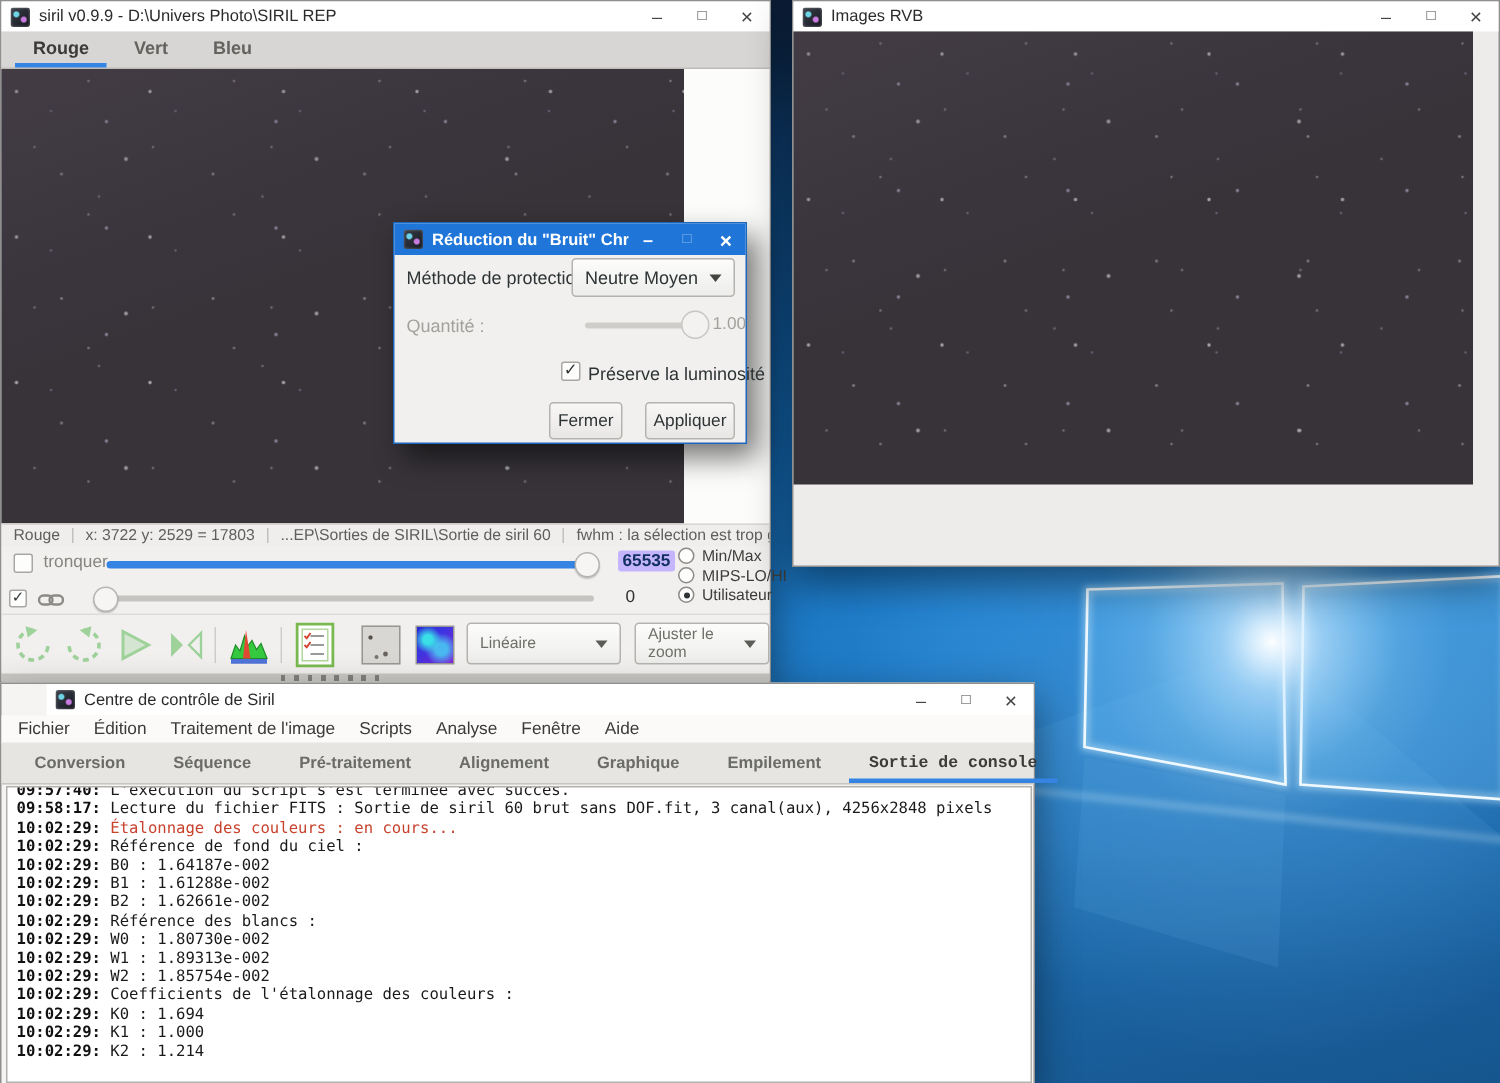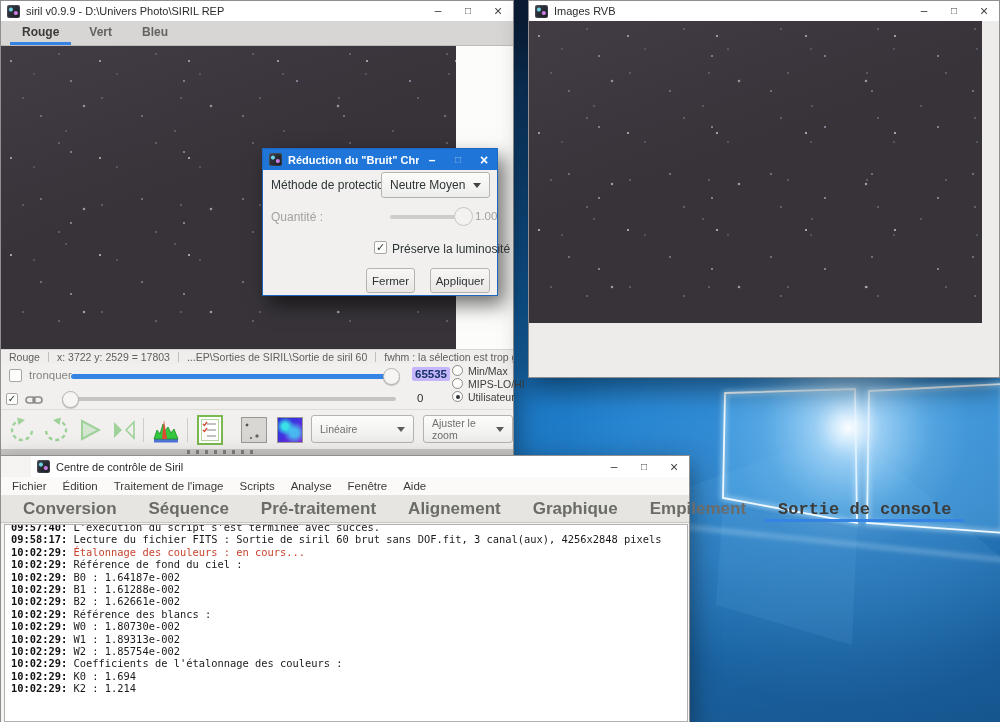--- a/index.html
+++ b/index.html
@@ -140,21 +140,21 @@
   #btn-appliquer { left:167px; width:60px; }
 
   
   #ctl-win { left:0; top:455px; width:690px; height:268px; background:#f5f4f2; z-index:20;padding-left:30px; }
   #ctl-win .titlebar { height:21px; }
   #ctl-menubar { position:absolute; left:0; top:21px; width:100%; height:19px; background:#fbfaf9;
                  border-bottom:1px solid #e6e5e2; display:flex; align-items:center; padding-left:3px; }
   .menu-item { padding:0 8px; font-size:11.5px; color:#3a3a38; line-height:18px; }
   #ctl-tabbar { position:absolute; left:0; top:40px; width:100%; height:27px; background:#e6e5e2;
                 border-bottom:1px solid #c8c6c3; display:flex; align-items:stretch; padding-left:6px; }
-  .ctab { padding:0 16px; font-size:17px; font-weight:bold; color:#6b6b68; display:flex;
+  .ctab { padding:0 16px; font-size:11px; font-weight:bold; color:#6b6b68; display:flex;
           align-items:center; position:relative; white-space:nowrap; }
   .ctab.active { color:#3b3b39;font-family:Liberation Mono, monospace; }
   .ctab.active::after { content:""; position:absolute; left:3px; right:3px; bottom:0; height:3px; background:#3584e4; }
   #console-box { position:absolute; left:3px; top:68px; width:684px; height:198px; background:#ffffff;
                  border:1px solid #b3b1ae; overflow:hidden; padding:2px 6px;
                  font-family:"DejaVu Sans Mono", monospace; font-size:10.4px; line-height:12.4px; }
   #console-inner { margin-top:-6px; }
   .cline { white-space:pre; color:#1a1a1a; }
   .ctime { font-weight:bold; color:#111; }
   .ctext.green { color:#2d9b34; }
@@ -360,20 +360,21 @@
           <div class="cline"><span class="ctime">10:02:29: </span><span class="ctext">Référence de fond du ciel :</span></div>
           <div class="cline"><span class="ctime">10:02:29: </span><span class="ctext">B0 : 1.64187e-002</span></div>
           <div class="cline"><span class="ctime">10:02:29: </span><span class="ctext">B1 : 1.61288e-002</span></div>
           <div class="cline"><span class="ctime">10:02:29: </span><span class="ctext">B2 : 1.62661e-002</span></div>
           <div class="cline"><span class="ctime">10:02:29: </span><span class="ctext">Référence des blancs :</span></div>
           <div class="cline"><span class="ctime">10:02:29: </span><span class="ctext">W0 : 1.80730e-002</span></div>
           <div class="cline"><span class="ctime">10:02:29: </span><span class="ctext">W1 : 1.89313e-002</span></div>
           <div class="cline"><span class="ctime">10:02:29: </span><span class="ctext">W2 : 1.85754e-002</span></div>
           <div class="cline"><span class="ctime">10:02:29: </span><span class="ctext">Coefficients de l'étalonnage des couleurs :</span></div>
           <div class="cline"><span class="ctime">10:02:29: </span><span class="ctext">K0 : 1.694</span></div>
+          <div class="cline"><span class="ctime">10:02:29: </span><span class="ctext">K1 : 1.000</span></div>
           <div class="cline"><span class="ctime">10:02:29: </span><span class="ctext">K2 : 1.214</span></div>
         </div>
     </div>
   </div>
 
   <div class="win" id="noise-dialog">
     <div class="titlebar">
       <span class="appicon"></span>
       <span class="wtitle">Réduction du "Bruit" Chrom...</span>
       <span class="wbtns">

